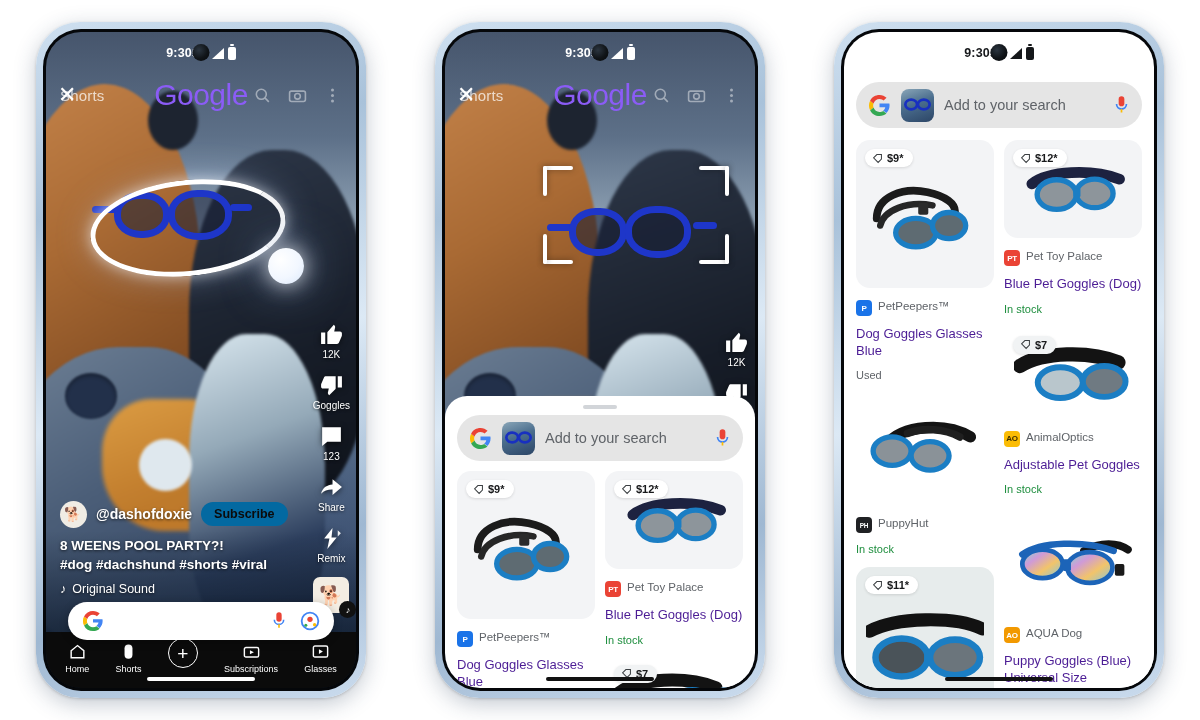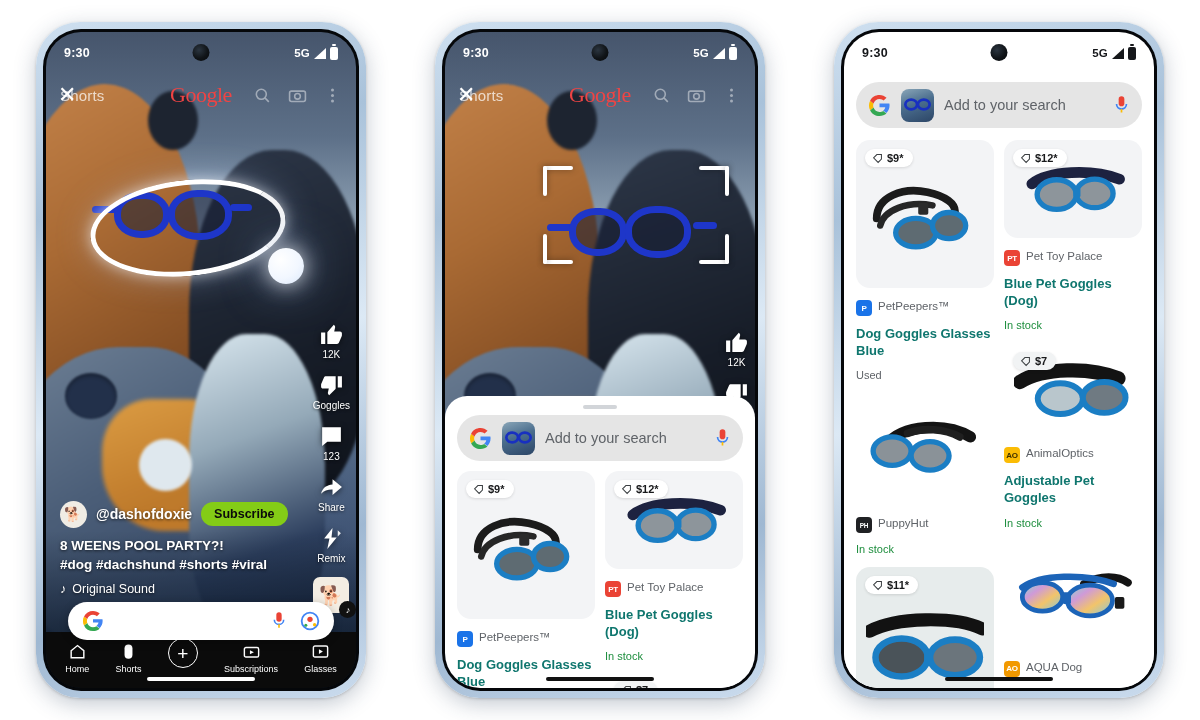--- a/index.html
+++ b/index.html
@@ -34,21 +34,21 @@
   .punchhole {
     position: absolute; top: 12px; left: 50%; transform: translateX(-50%);
     width: 17px; height: 17px; border-radius: 50%;
     background: radial-gradient(circle at 38% 35%, #2b3540 0%, #101418 55%, #05070a 100%);
     z-index: 60;
   }
 
   
   .statusbar {
     position: absolute; top: 0; left: 0; right: 0; height: 42px;
-    display: flex; align-items: center; justify-content: space-between;
+    display: flex; align-items: center; justify-content: center;
     padding: 0 18px; z-index: 55;
     font-size: 12.5px; font-weight: bold; letter-spacing: .2px;
   }
   .statusbar.light { color: #fff; }
   .statusbar.dark  { color: #15171a; }
   .sb-right { display: flex; align-items: center; gap: 4px; }
   .sb-right .net { font-size: 11.5px; font-weight: bold; }
   .tri { width: 0; height: 0; border-style: solid; border-width: 0 0 11px 12px; }
   .statusbar.light .tri { border-color: transparent transparent #fff transparent; }
   .statusbar.dark  .tri { border-color: transparent transparent #15171a transparent; }
@@ -129,22 +129,22 @@
 
   
   .yt-topbar {
     position:absolute; top: 42px; left:0; right:0; height: 42px; z-index: 50;
     display:flex; align-items:center; padding: 0 14px; color:#fff;
   }
   .yt-shorts-label { font-size: 15px; opacity:.72; letter-spacing:.2px; position:relative; }
   .yt-close { position:absolute; left: 12px; top: 50%; transform: translateY(-50%);
     font-size: 22px; font-weight: 300; line-height:1; color:#fff; z-index:2; }
   .yt-google { position:absolute; left:50%; transform:translateX(-50%);
-    font-size: 22px; letter-spacing:-.5px; color:#ef4444;
-    font-family: Liberation Serif, serif; font-weight:400; }
+    font-size: 30px; letter-spacing:-.5px; color:#8b5cf6;
+    font-family: Liberation Sans, sans-serif; font-weight:400; }
   .yt-actions { margin-left:auto; display:flex; align-items:center; gap: 16px; opacity:.45; }
   .ic { width: 19px; height: 19px; display:inline-block; }
 
   
   .rail { position:absolute; right: 6px; top: 290px; z-index: 45;
     display:flex; flex-direction:column; align-items:center; gap: 13px; color:#fff; }
   .rail-item { display:flex; flex-direction:column; align-items:center; gap:2px; }
   .rail-lbl { font-size: 10px; text-shadow: 0 1px 3px rgba(0,0,0,.7); }
   .rail-ic { width:25px; height:25px; filter: drop-shadow(0 1px 3px rgba(0,0,0,.6)); }
   .sound-chip { width: 36px; height: 36px; border-radius: 7px; background:#f3ede3;
@@ -152,21 +152,21 @@
   .sound-chip .spk { position:absolute; right:-7px; bottom:-5px; width:17px; height:17px;
     border-radius:50%; background:#111; display:flex; align-items:center; justify-content:center;
     color:#fff; font-size:9px; }
 
   
   .vmeta { position:absolute; left: 14px; right: 58px; bottom: 92px; z-index:45; color:#fff; }
   .vmeta-row { display:flex; align-items:center; gap: 9px; margin-bottom: 8px; }
   .avatar { width: 27px; height: 27px; border-radius:50%; background:#f0ece4;
     display:flex; align-items:center; justify-content:center; font-size: 14px; }
   .handle { font-size: 14px; font-weight: bold; text-shadow: 0 1px 3px rgba(0,0,0,.65); }
-  .subscribe { background:#84cc16; color:#0b0b0b; font-size: 12.5px; font-weight: bold;
+  .subscribe { background:#0369a1; color:#0b0b0b; font-size: 12.5px; font-weight: bold;
     padding: 5px 13px; border-radius: 16px; }
   .vtitle { font-size: 13.5px; font-weight: bold; line-height: 1.45; text-shadow: 0 1px 3px rgba(0,0,0,.65); }
   .vsound { display:flex; align-items:center; gap:6px; font-size: 12.5px; margin-top: 7px;
     text-shadow: 0 1px 3px rgba(0,0,0,.65); }
 
   
   .gpill { position:absolute; left: 22px; right: 22px; bottom: 48px; height: 38px;
     background:#fff; border-radius: 22px; z-index: 48;
     display:flex; align-items:center; padding: 0 14px; box-shadow: 0 2px 8px rgba(0,0,0,.28); }
   .gpill .sp { margin-left:auto; display:flex; align-items:center; gap: 13px; }
@@ -198,21 +198,21 @@
   .pcard { background:#f3f4f6; border-radius: 14px; position:relative; overflow:hidden;
     display:flex; align-items:center; justify-content:center; }
   .price-chip { position:absolute; top: 9px; left: 9px; background:#fff; border-radius: 13px;
     padding: 3px 9px 3px 7px; font-size: 11px; font-weight: bold; color:#18191b;
     display:flex; align-items:center; gap: 4px; box-shadow:0 1px 3px rgba(0,0,0,.12); z-index:3; }
   .tag-ic { width: 11px; height: 11px; }
   .p-merchant { display:flex; align-items:flex-start; gap: 6px; margin-top: 6px; }
   .m-badge { width: 16px; height: 16px; border-radius: 4px; color:#fff; font-size: 8px;
     font-weight: bold; display:flex; align-items:center; justify-content:center; letter-spacing:-.3px; }
   .m-name { font-size: 11.5px; color:#5f6368; }
-  .p-title { font-size: 13px; font-weight: bold; color:#0f766e; line-height: 1.28; margin-top: 4px; }
+  .p-title { font-size: 13px; font-weight: normal; color:#4c1d95; line-height: 1.28; margin-top: 4px; }
   .p-status { font-size: 11px; margin-top: 4px; }
   .p-status.instock { color:#1e8e3e; }
   .p-status.used { color:#5f6368; }
 
   
   .prod { position:relative; width: 86%; height: 72%; }
 </style>
 </head>
 <body>
 

